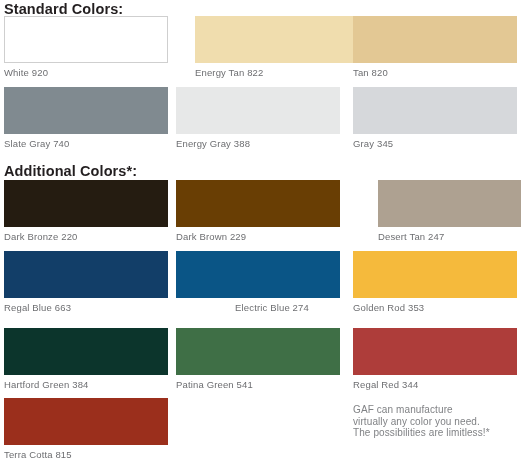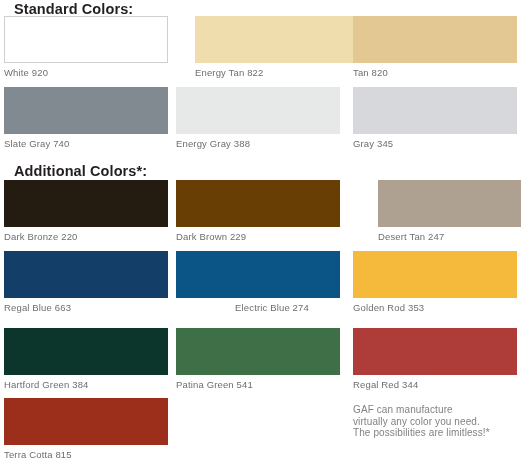--- a/index.html
+++ b/index.html
@@ -22,21 +22,20 @@
   }
 
   .section-heading {
     position: absolute;
     left: 4px;
     font-size: 14.5px;
     font-weight: bold;
     color: #231f20;
     letter-spacing: 0.1px;
     white-space: nowrap;
-    margin-left: 10px;
   }
   #heading-standard { top: 1px; }
   #heading-additional { top: 163px; }
 
   .swatch-cell {
     position: absolute;
     width: 192px;
   }
 
   .swatch-chip {

